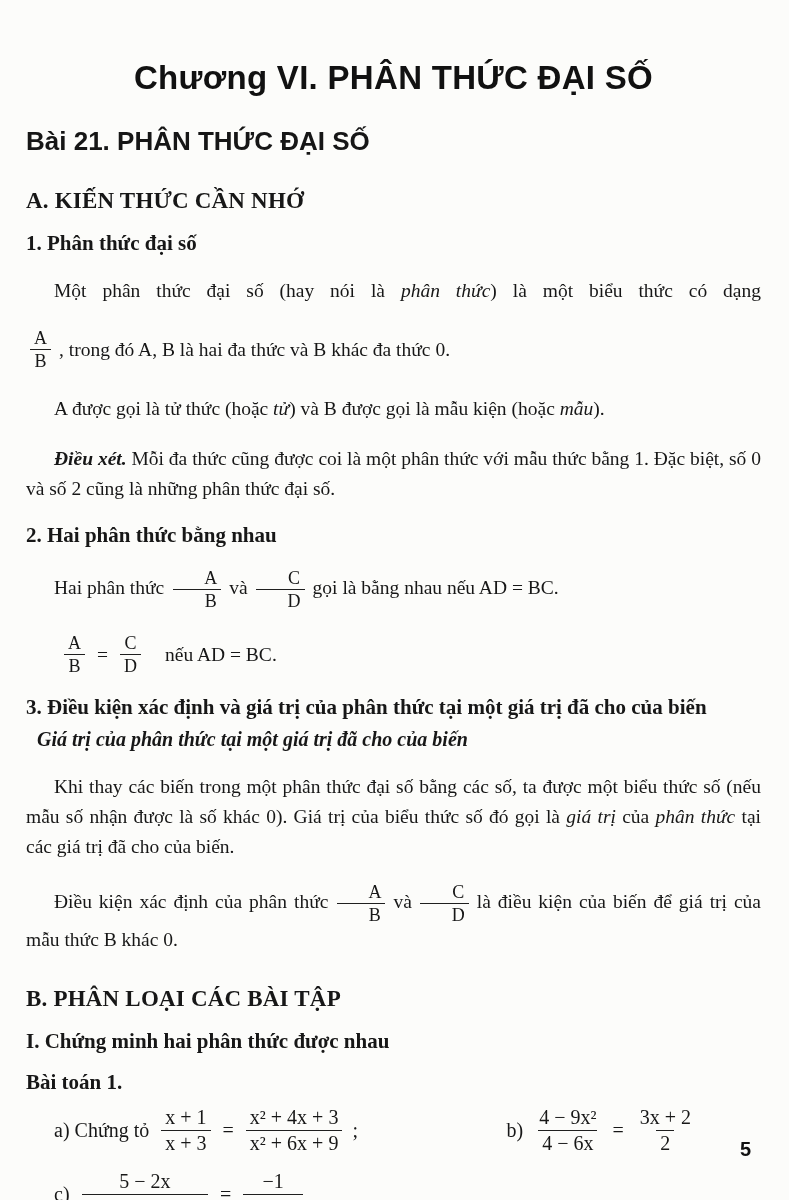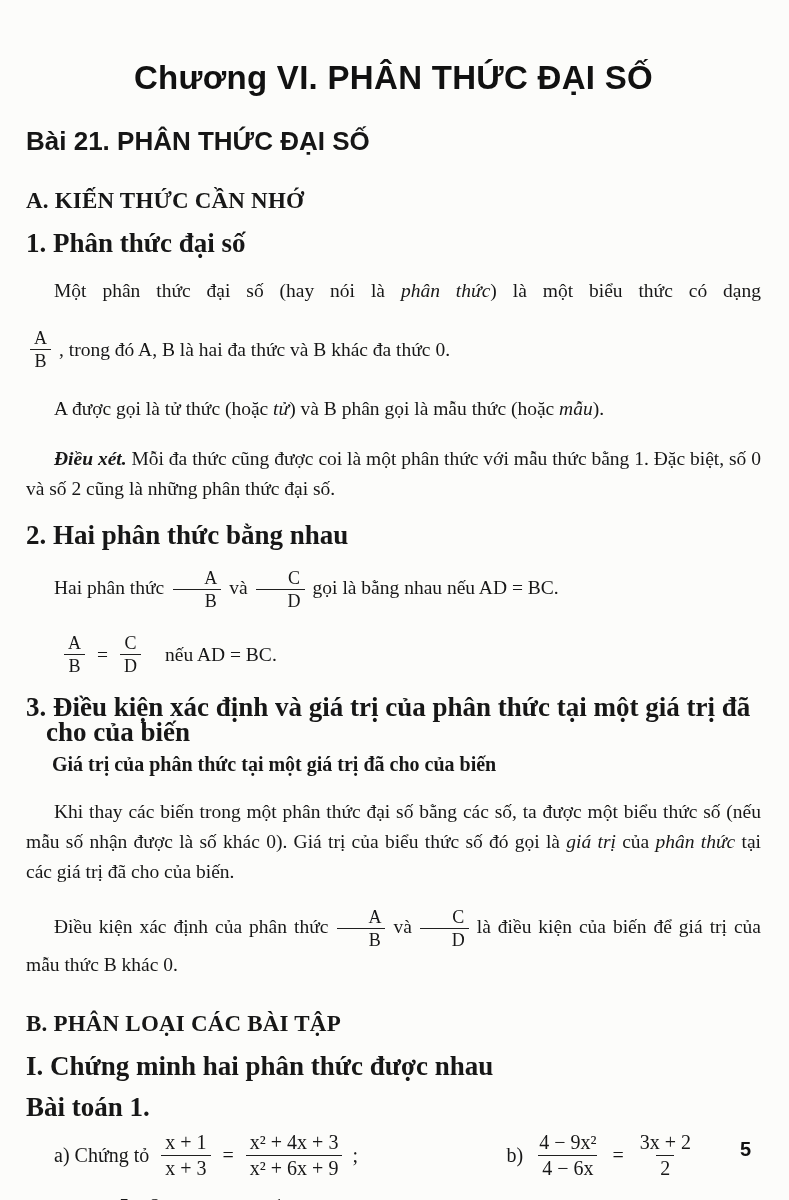--- a/index.html
+++ b/index.html
@@ -13,23 +13,23 @@
 
   .chapter-title{
     font-family:"Liberation Sans",sans-serif;font-weight:bold;
     font-size:33px;line-height:40px;text-align:center;letter-spacing:.3px;color:#111;
   }
   .lesson-title{
     font-family:"Liberation Sans",sans-serif;font-weight:bold;
     font-size:26px;line-height:31px;text-align:left;margin-top:28px;color:#161616;
   }
   .sec-heading{font-size:23px;line-height:28px;font-weight:bold;margin-top:30px;letter-spacing:.2px}
-  .num-heading{font-size:27px;line-height:25px;font-weight:bold;margin-top:16px}
+  .num-heading{font-size:21px;line-height:25px;font-weight:bold;margin-top:16px}
   .hang{padding-left:20px;text-indent:-20px}
-  .sub-heading{font-size:20px;line-height:26px;font-weight:bold;margin-top:6px;margin-left:26px}
+  .sub-heading{font-size:20px;line-height:26px;font-weight:bold;font-style:italic;margin-top:6px;margin-left:11px}
 
   .body{font-size:19.5px;line-height:30px;margin-top:20px}
   .indent{text-indent:28px}
   .justify{text-align:justify}
   .stretch{text-align:justify;text-align-last:justify}
   .lead{font-weight:bold;font-style:italic}
 
   .frac{
     display:inline-flex;flex-direction:column;align-items:center;
     vertical-align:middle;text-align:center;
@@ -76,21 +76,21 @@
   <p class="body indent stretch"><span>Một phân thức đại số (hay nói là </span><i>phân thức</i><span>) là một biểu thức có dạng</span></p>
 
   <div class="frac-line">
     <span class="frac">
         <span class="num">A</span>
         <span class="den">B</span>
       </span>
     <span class="after">, trong đó A, B là hai đa thức và B khác đa thức 0.</span>
   </div>
 
-  <p class="body indent justify"><span>A được gọi là tử thức (hoặc </span><i>tử</i><span>) và B phân gọi là mẫu thức (hoặc </span><i>mẫu</i><span>).</span></p>
+  <p class="body indent justify"><span>A được gọi là tử thức (hoặc </span><i>tử</i><span>) và B được gọi là mẫu kiện (hoặc </span><i>mẫu</i><span>).</span></p>
 
   <p class="body indent justify"><span class="lead">Điều xét.</span><span> Mỗi đa thức cũng được coi là một phân thức với mẫu thức bằng 1. Đặc biệt, số 0 và số 2 cũng là những phân thức đại số.</span></p>
 
   <div class="num-heading">2. Hai phân thức bằng nhau</div>
 
   <p class="body indent"><span>Hai phân thức</span><span class="frac">
         <span class="num">A</span>
         <span class="den">B</span>
       </span><span>và</span><span class="frac">
         <span class="num">C</span>

